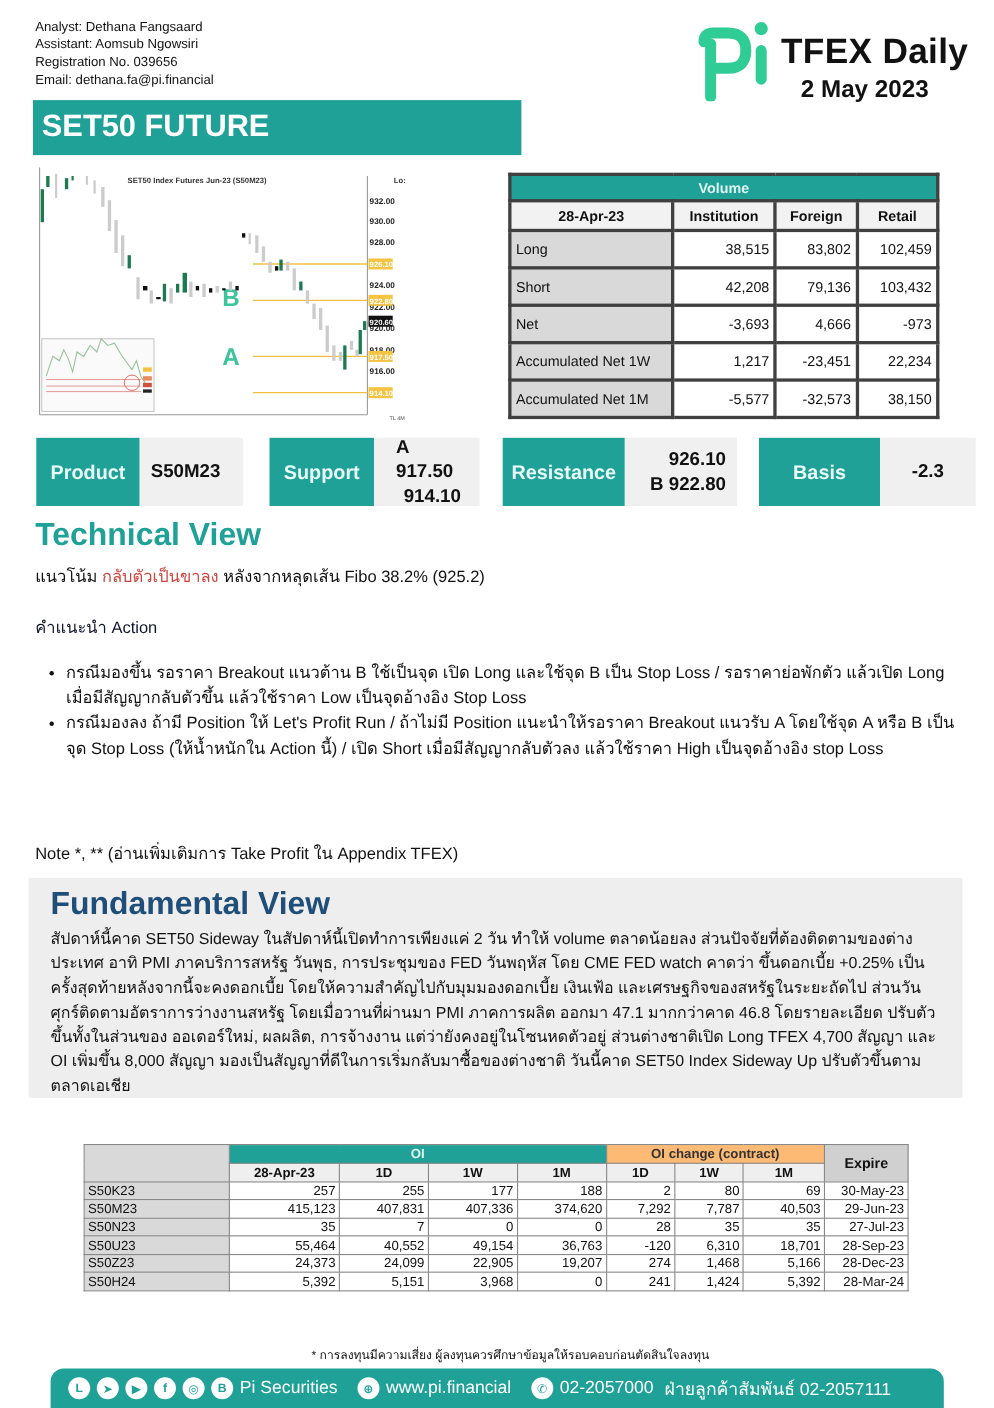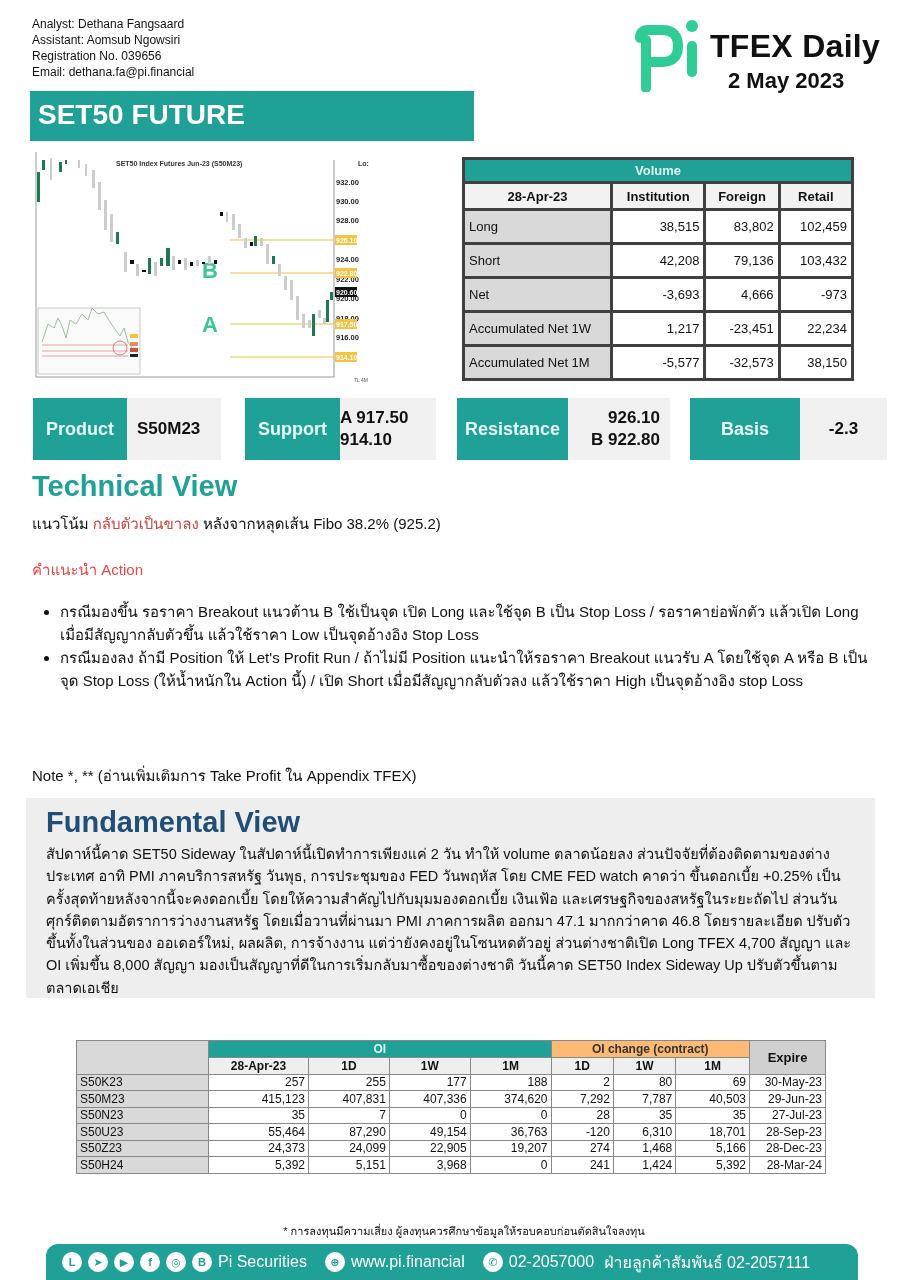--- a/index.html
+++ b/index.html
@@ -22,21 +22,21 @@
   .vol-table td.lbl { background: #d9d9d9; text-align: left; }
   .vol-table td.num { text-align: right; }
 
   .kv { top: 398px; height: 62px; display: flex; }
   .kv .k { background: #1fa198; color: #e8fbf8; font-weight: bold; font-size: 18px; display: flex; align-items: center; justify-content: center; text-align: right; }
   .kv .v { background: #f0f0f0; font-size: 17px; font-weight: bold; color: #111; display: flex; align-items: center; }
 
   .h-tech { left: 32px; top: 470px; font-size: 29px; font-weight: bold; color: #1fa198; }
   .trend { left: 32px; top: 512px; font-size: 15px; color: #111; }
   .trend .red { color: #d0453e; }
-  .action-title { left: 32px; top: 558px; font-size: 15px; color: #ef4444; }
+  .action-title { left: 32px; top: 558px; font-size: 15px; color: #0f172a; }
   .bullets { left: 40px; top: 600px; width: 840px; font-size: 15px; line-height: 23px; color: #111; }
   .bullets li { margin-left: 20px; margin-bottom: 0; }
   .note { left: 32px; top: 764px; font-size: 15px; color: #111; }
 
   .fund { left: 26px; top: 798px; width: 849px; height: 200px; background: #eeeeee; padding: 8px 0 0 20px; }
   .fund h2 { font-size: 29px; color: #1f4e79; font-weight: bold; margin-bottom: 4px; }
   .fund p { font-size: 14.5px; line-height: 22.3px; color: #111; width: 815px; }
 
   .oi-table { left: 76px; top: 1040px; width: 750px; border-collapse: collapse; font-size: 12px; font-family: "Liberation Sans", sans-serif; }
   .oi-table td, .oi-table th { border: 1px solid #888; height: 16.5px; padding: 0 3px; }
@@ -228,21 +228,21 @@
   </tr>
 </tbody>
   </table>
 
 <div class="abs kv" style="left:33px;">
   <div class="k" style="width:94px">Product</div>
   <div class="v" style="width:94px; padding-left:10px;">S50M23</div>
 </div>
 <div class="abs kv" style="left:245px;">
   <div class="k" style="width:95px">Support</div>
-  <div class="v" style="width:96px; flex-direction:column; align-items:flex-start; justify-content:center; padding-right:10px; line-height:22px;">
+  <div class="v" style="width:96px; flex-direction:column; align-items:center; justify-content:center; padding-right:10px; line-height:22px;padding-left:20px;">
     <div>A 917.50</div>
     <div>914.10</div>
   </div>
 </div>
 <div class="abs kv" style="left:457px;">
   <div class="k" style="width:111px">Resistance</div>
   <div class="v" style="width:102px; flex-direction:column; align-items:flex-end; justify-content:center; padding-right:10px; line-height:22px;">
     <div>926.10</div>
     <div>B 922.80</div>
   </div>
@@ -316,21 +316,21 @@
     <td class="num">0</td>
     <td class="num">0</td>
     <td class="num">28</td>
     <td class="num">35</td>
     <td class="num">35</td>
     <td class="exp">27-Jul-23</td>
   </tr>
   <tr>
     <td class="prod">S50U23</td>
     <td class="num">55,464</td>
-    <td class="num">87,290</td>
+    <td class="num">40,552</td>
     <td class="num">49,154</td>
     <td class="num">36,763</td>
     <td class="num">-120</td>
     <td class="num">6,310</td>
     <td class="num">18,701</td>
     <td class="exp">28-Sep-23</td>
   </tr>
   <tr>
     <td class="prod">S50Z23</td>
     <td class="num">24,373</td>

